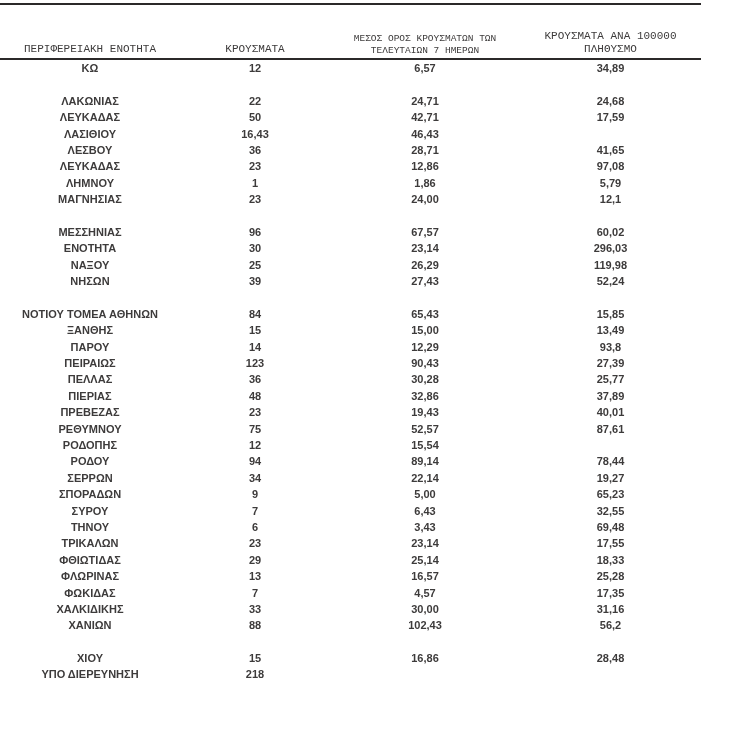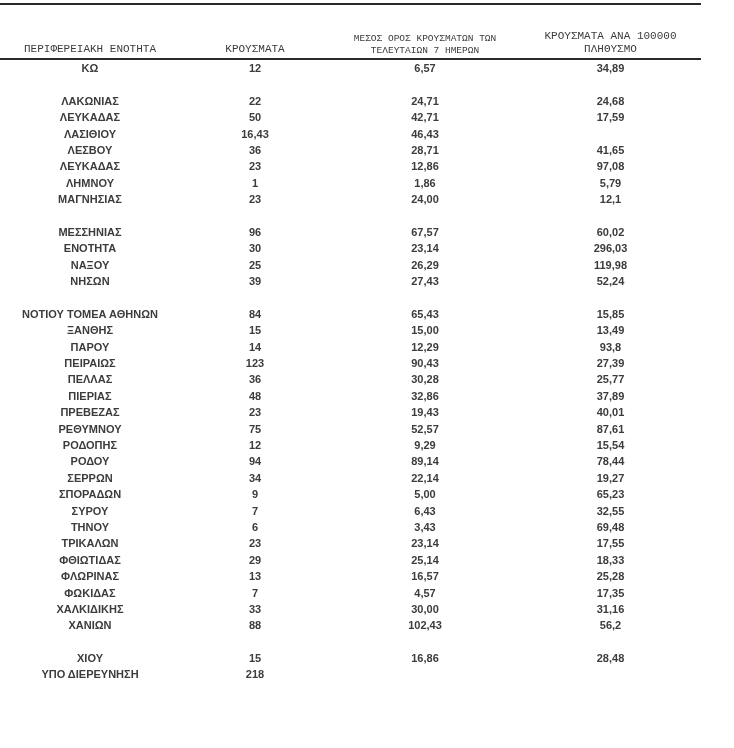--- a/index.html
+++ b/index.html
@@ -199,21 +199,20 @@
         </div>
         <div class="tr">
           <div class="td">ΡΕΘΥΜΝΟΥ</div>
           <div class="td">75</div>
           <div class="td">52,57</div>
           <div class="td">87,61</div>
         </div>
         <div class="tr">
           <div class="td">ΡΟΔΟΠΗΣ</div>
           <div class="td">12</div>
-          <div class="td">9,29</div>
           <div class="td">15,54</div>
         </div>
         <div class="tr">
           <div class="td">ΡΟΔΟΥ</div>
           <div class="td">94</div>
           <div class="td">89,14</div>
           <div class="td">78,44</div>
         </div>
         <div class="tr">
           <div class="td">ΣΕΡΡΩΝ</div>

